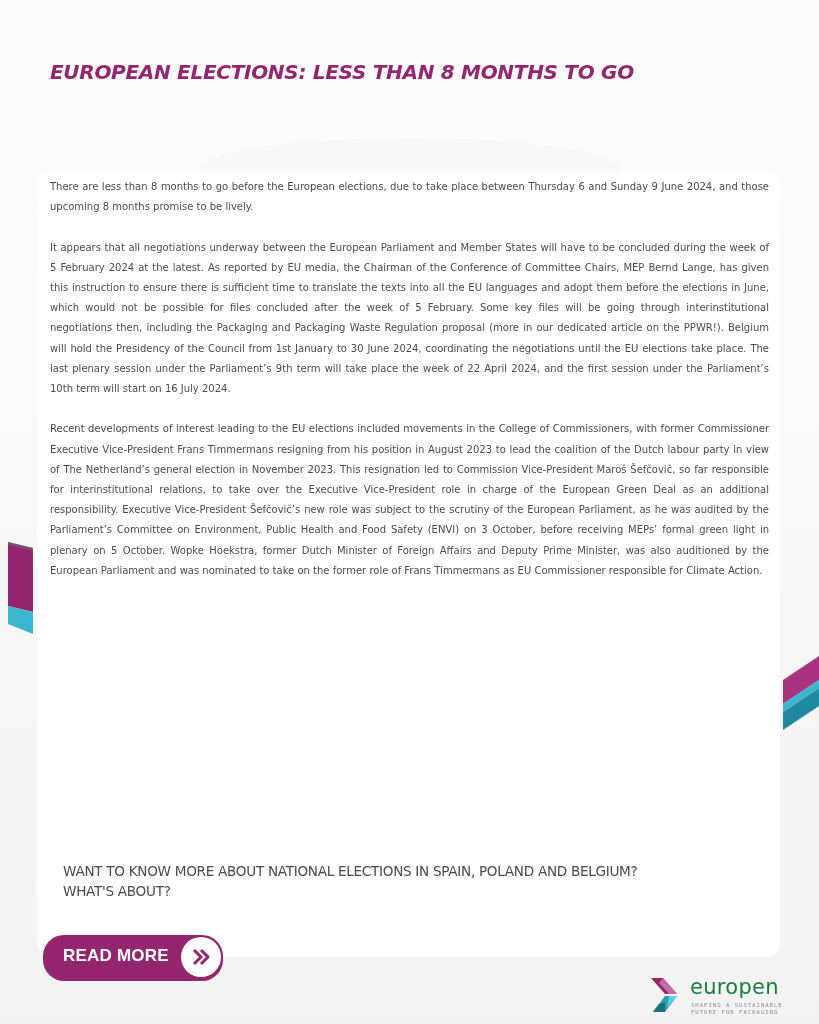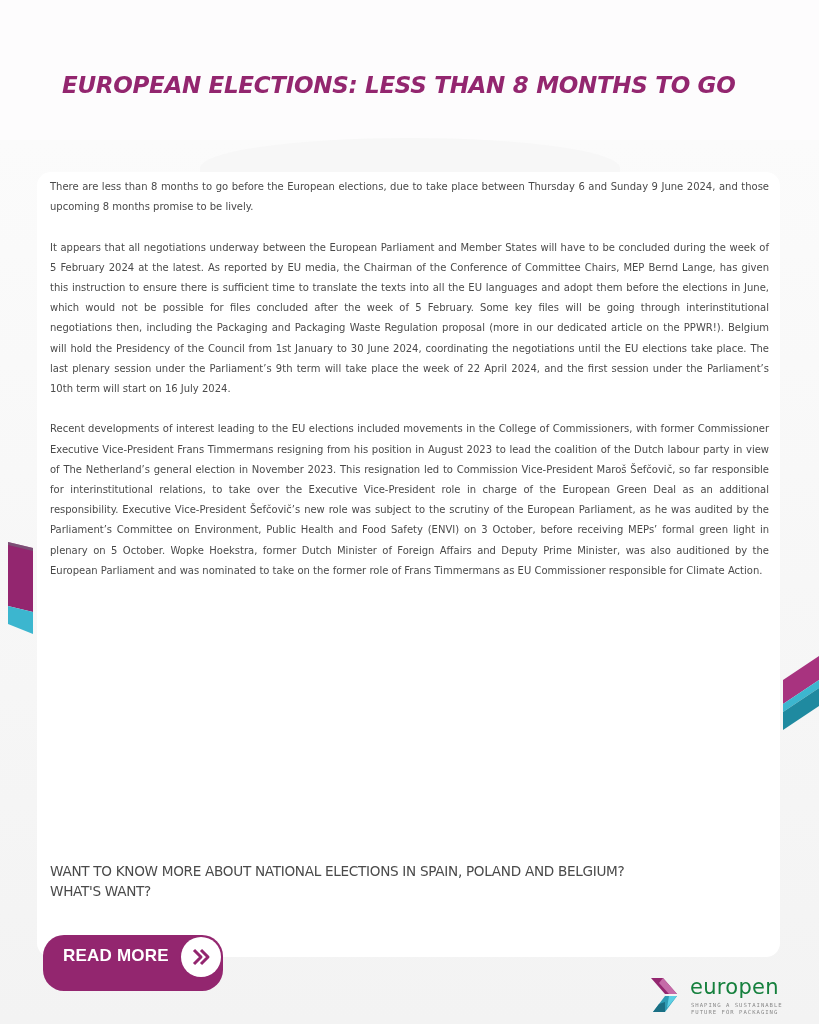--- a/index.html
+++ b/index.html
@@ -23,25 +23,25 @@
     .bg-arc {
       position: absolute;
       left: 200px; top: 138px;
       width: 420px; height: 60px;
       border-radius: 50% 50% 0 0;
       background: #f7f7f7;
     }
     .title {
       position: absolute;
       left: 50px; top: 60px;
-      margin: 12px;
+      margin: 0;
       font-family: "DejaVu Sans", sans-serif;
       font-weight: bold;
       font-style: italic;
-      font-size: 23px;
+      font-size: 20px;
       letter-spacing: -0.3px;
       color: #93266f;
       white-space: nowrap;
     }
     .card {
       position: absolute;
       left: 37px; top: 172px;
       width: 743px; height: 785px;
       background: #ffffff;
       border-radius: 14px;
@@ -61,25 +61,25 @@
     }
     .cta-lines {
       position: absolute;
       left: 50px; top: 861px;
       font-family: "DejaVu Sans", sans-serif;
       font-size: 13.6px;
       line-height: 20px;
       color: #4a4a4a;
       letter-spacing: -0.3px;
     }
-    .cta-lines div { white-space: nowrap; }
+    .cta-lines div { white-space: nowrap; margin-left: 13px; }
     .read-more {
       position: absolute;
       left: 43px; top: 935px;
-      width: 180px; height: 56px;
+      width: 180px; height: 46px;
       border: none;
       border-radius: 21px;
       background: #93266f;
       padding: 0;
       cursor: pointer;
     }
     .read-more .label {
       position: absolute;
       left: 20px; top: 11px;
       font-family: "Liberation Sans", sans-serif;
@@ -155,21 +155,21 @@
 <div class="card"></div>
 
 <div class="body-text">
   <p>There are less than 8 months to go before the European elections, due to take place between Thursday 6 and Sunday 9 June 2024, and those upcoming 8 months promise to be lively.</p>
   <p>It appears that all negotiations underway between the European Parliament and Member States will have to be concluded during the week of 5 February 2024 at the latest. As reported by EU media, the Chairman of the Conference of Committee Chairs, MEP Bernd Lange, has given this instruction to ensure there is sufficient time to translate the texts into all the EU languages and adopt them before the elections in June, which would not be possible for files concluded after the week of 5 February. Some key files will be going through interinstitutional negotiations then, including the Packaging and Packaging Waste Regulation proposal (more in our dedicated article on the PPWR!). Belgium will hold the Presidency of the Council from 1st January to 30 June 2024, coordinating the negotiations until the EU elections take place. The last plenary session under the Parliament’s 9th term will take place the week of 22 April 2024, and the first session under the Parliament’s 10th term will start on 16 July 2024.</p>
   <p>Recent developments of interest leading to the EU elections included movements in the College of Commissioners, with former Commissioner Executive Vice-President Frans Timmermans resigning from his position in August 2023 to lead the coalition of the Dutch labour party in view of The Netherland’s general election in November 2023. This resignation led to Commission Vice-President Maroš Šefčovič, so far responsible for interinstitutional relations, to take over the Executive Vice-President role in charge of the European Green Deal as an additional responsibility. Executive Vice-President Šefčovič’s new role was subject to the scrutiny of the European Parliament, as he was audited by the Parliament’s Committee on Environment, Public Health and Food Safety (ENVI) on 3 October, before receiving MEPs’ formal green light in plenary on 5 October. Wopke Hoekstra, former Dutch Minister of Foreign Affairs and Deputy Prime Minister, was also auditioned by the European Parliament and was nominated to take on the former role of Frans Timmermans as EU Commissioner responsible for Climate Action.</p>
 </div>
 
 <div class="cta-lines">
   <div>WANT TO KNOW MORE ABOUT NATIONAL ELECTIONS IN SPAIN, POLAND AND BELGIUM?</div>
-  <div>WHAT'S WANT?</div>
+  <div>WHAT'S ABOUT?</div>
 </div>
 
 <button class="read-more">
   <span class="label">READ MORE</span>
   <span class="chev-circle">
     <svg width="20" height="18" viewBox="0 0 20 18">
       <polyline points="3,2 10,9 3,16" fill="none" stroke="#93266f" stroke-width="3" stroke-linejoin="round"></polyline>
       <polyline points="10,2 17,9 10,16" fill="none" stroke="#93266f" stroke-width="3" stroke-linejoin="round"></polyline>
     </svg>
   </span>

